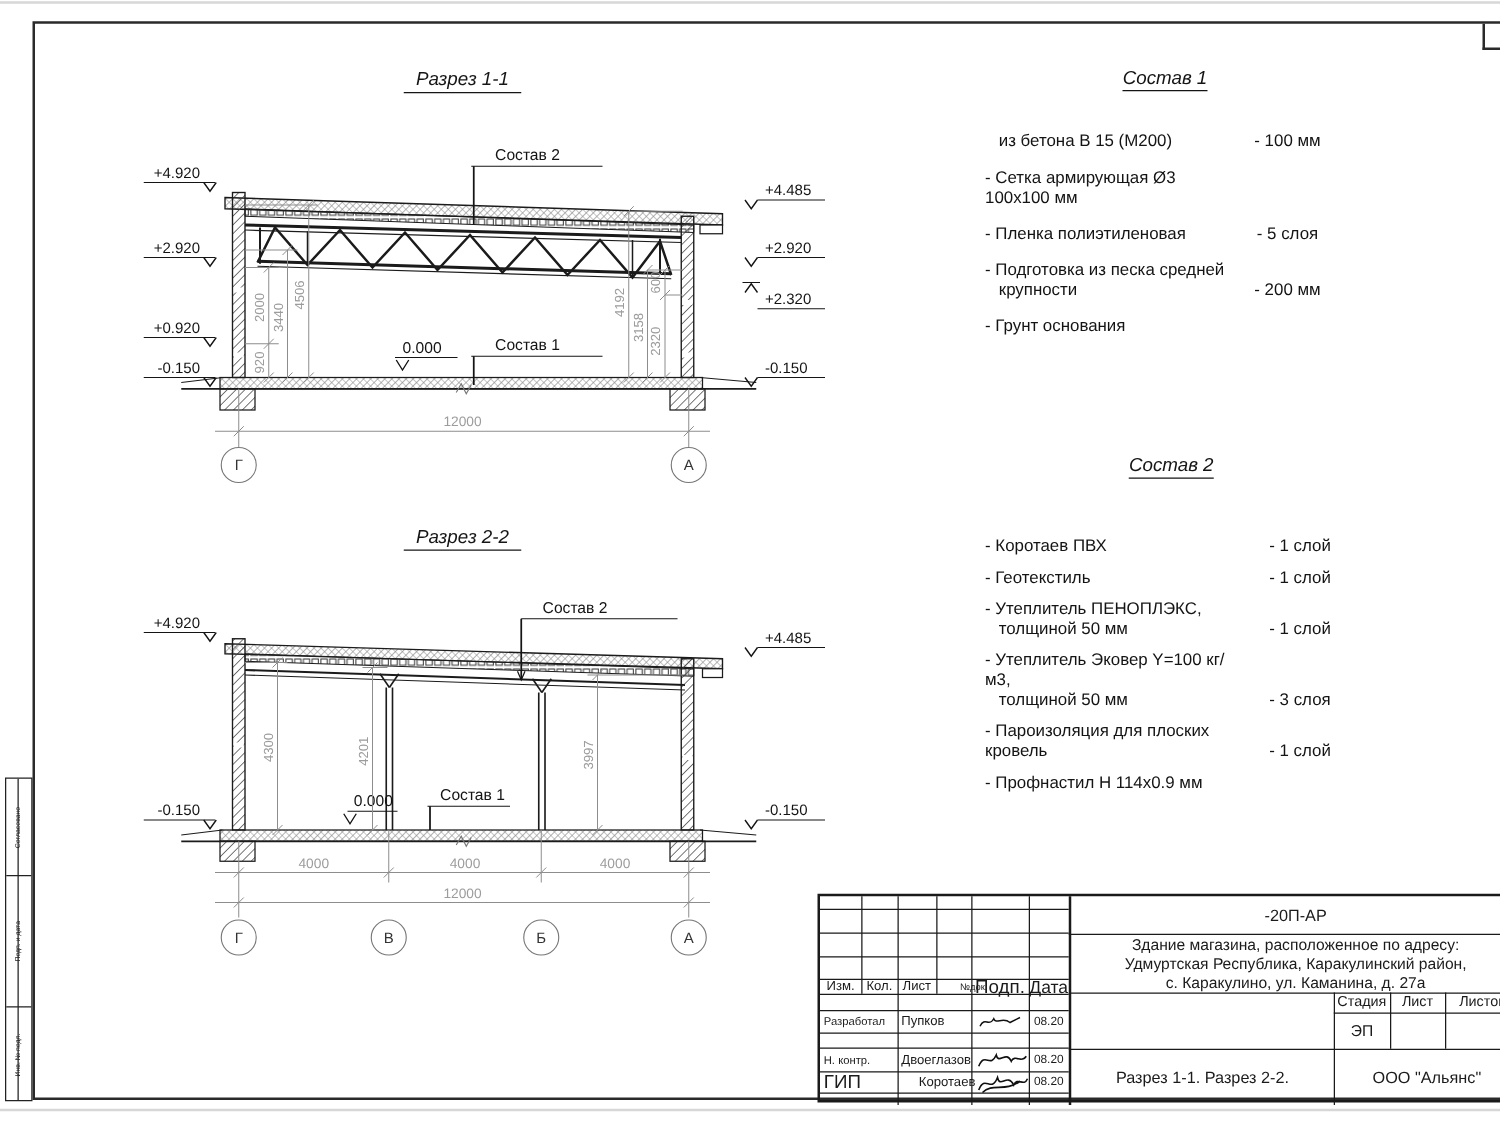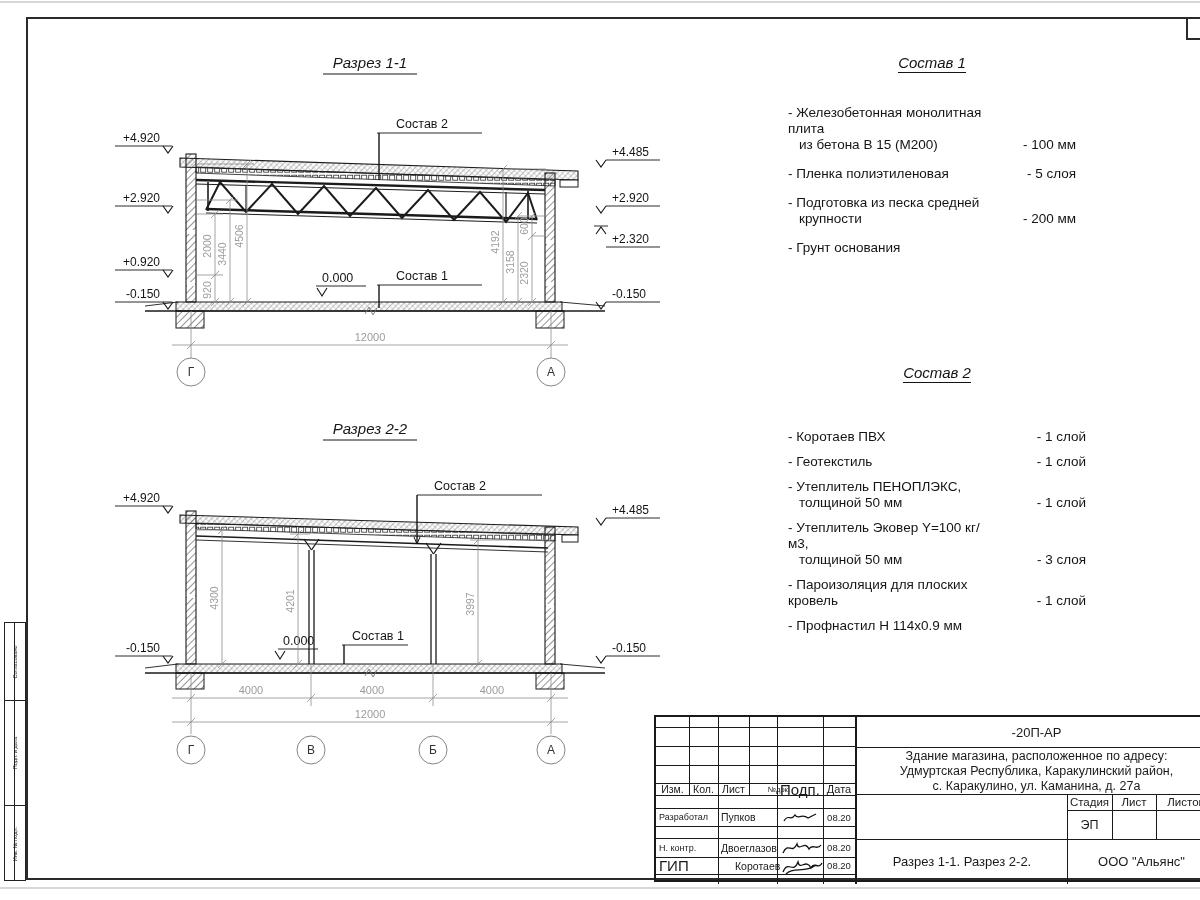--- a/index.html
+++ b/index.html
@@ -16,21 +16,21 @@
       white-space:nowrap;font-size:5.5px;color:#222;letter-spacing:0;}
   
   .svgbox{position:absolute;}
   
   .sostav{position:absolute;font-size:13.5px;line-height:16px;color:#141414;}
   .sostav .stitle{text-align:center;font-size:15px;font-style:italic;}
   .sostav .stitle span{display:inline-block;border-bottom:1px solid #141414;padding-bottom:1px;}
   .sostav .item{display:flex;align-items:flex-end;}
   .sostav .item .nm{flex:1;}
   .sostav .item .nm .l2{padding-left:11px;}
-  .sostav .item .val{width:92px;text-align:right;white-space:nowrap;}
+  .sostav .item .val{width:92px;text-align:center;white-space:nowrap;}
   .s1 .stitle{margin-bottom:32px;}
   .s2 .stitle{margin-bottom:46px;}
   .s1 .item{margin-bottom:13px;}
   .s2 .item{margin-bottom:9px;}
   
   .tb{position:absolute;left:654px;top:715px;width:560px;height:167px;border:2px solid #1a1a1a;box-sizing:border-box;font-size:11px;}
   .tb .ln{position:absolute;background:#1a1a1a;}
   .tb .celltext{position:absolute;display:flex;align-items:center;justify-content:center;text-align:center;}
   .tb .left-align{justify-content:flex-start;padding-left:3px;box-sizing:border-box;}
   .sig-svg{position:absolute;}
@@ -341,24 +341,29 @@
     <circle cx="491" cy="352" r="14" fill="none" stroke="#777" stroke-width="0.9"></circle>
     <text x="491" y="356" text-anchor="middle" font-size="12" fill="#333">А</text>
   </g>
 </svg>
 </div>
 
 <div class="sostav s1" style="left:788px;top:55px;width:288px;">
   <div class="stitle"><span>Состав 1</span></div>
   <div class="item">
     <div class="nm">
-        <div>- Железобетонная  монолитная плита</div>
         <div class="l2">из бетона В 15 (М200)</div>
       </div>
     <div class="val">- 100 мм</div>
+  </div>
+  <div class="item">
+    <div class="nm">
+        <div>- Сетка армирующая Ø3 100х100 мм</div>
+      </div>
+    <div class="val"></div>
   </div>
   <div class="item">
     <div class="nm">
         <div>- Пленка полиэтиленовая</div>
       </div>
     <div class="val">-  5 слоя</div>
   </div>
   <div class="item">
     <div class="nm">
         <div>- Подготовка из песка средней</div>
@@ -441,21 +446,21 @@
   <div class="ln" style="left:199px;top:122px;width:361px;height:1px;"></div>
   <div class="ln" style="left:411px;top:93px;width:149px;height:1px;"></div>
   <div class="ln" style="left:456px;top:77px;width:1px;height:45px;"></div>
   <div class="ln" style="left:500px;top:77px;width:1px;height:45px;"></div>
 
   <div class="celltext" style="left:0;top:66px;width:33px;height:12px;font-size:10.5px;">Изм.</div>
   <div class="celltext" style="left:33px;top:66px;width:29px;height:12px;font-size:10.5px;">Кол.</div>
   <div class="celltext" style="left:62px;top:66px;width:31px;height:12px;font-size:10.5px;">Лист</div>
   <div class="celltext" style="left:93px;top:66px;width:28px;height:12px;font-size:7.5px;margin-left:16px;">№док.</div>
   <div class="celltext" style="left:121px;top:66px;width:46px;height:12px;font-size:15px;">Подп.</div>
-  <div class="celltext" style="left:167px;top:66px;width:32px;height:12px;font-size:11px;">Дата</div>
+  <div class="celltext" style="left:167px;top:66px;width:32px;height:12px;font-size:14px;">Дата</div>
 
   <div class="celltext left-align" style="left:0;top:91px;width:62px;height:18px;font-size:9px;">Разработал</div>
   <div class="celltext left-align" style="left:62px;top:91px;width:59px;height:18px;font-size:10.5px;">Пупков</div>
   <div class="celltext" style="left:167px;top:91px;width:32px;height:18px;font-size:9.5px;">08.20</div>
   <svg class="sig-svg" style="left:125px;top:94px;" width="40" height="14">
     <path d="M3,10 C7,2 10,11 14,4 C16,9 21,2 27,7 L35,3" fill="none" stroke="#111" stroke-width="1.2"></path>
   </svg>
 
   <div class="celltext left-align" style="left:0;top:121px;width:62px;height:19px;font-size:9px;">Н. контр.</div>
   <div class="celltext left-align" style="left:62px;top:121px;width:59px;height:19px;font-size:10.5px;">Двоеглазов</div>

